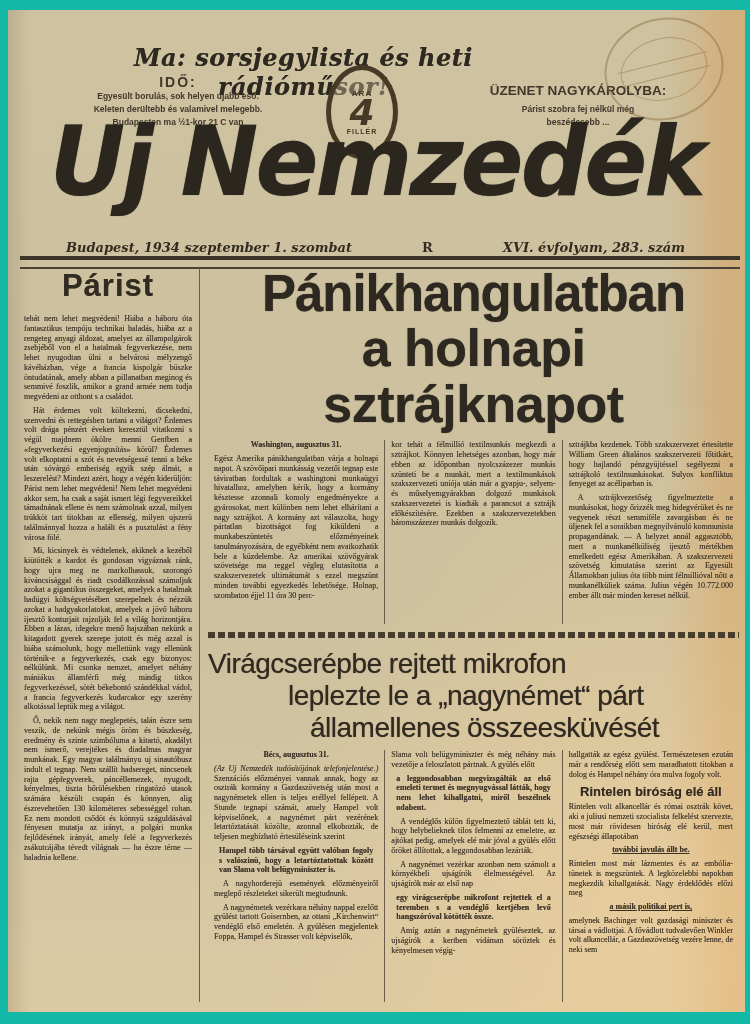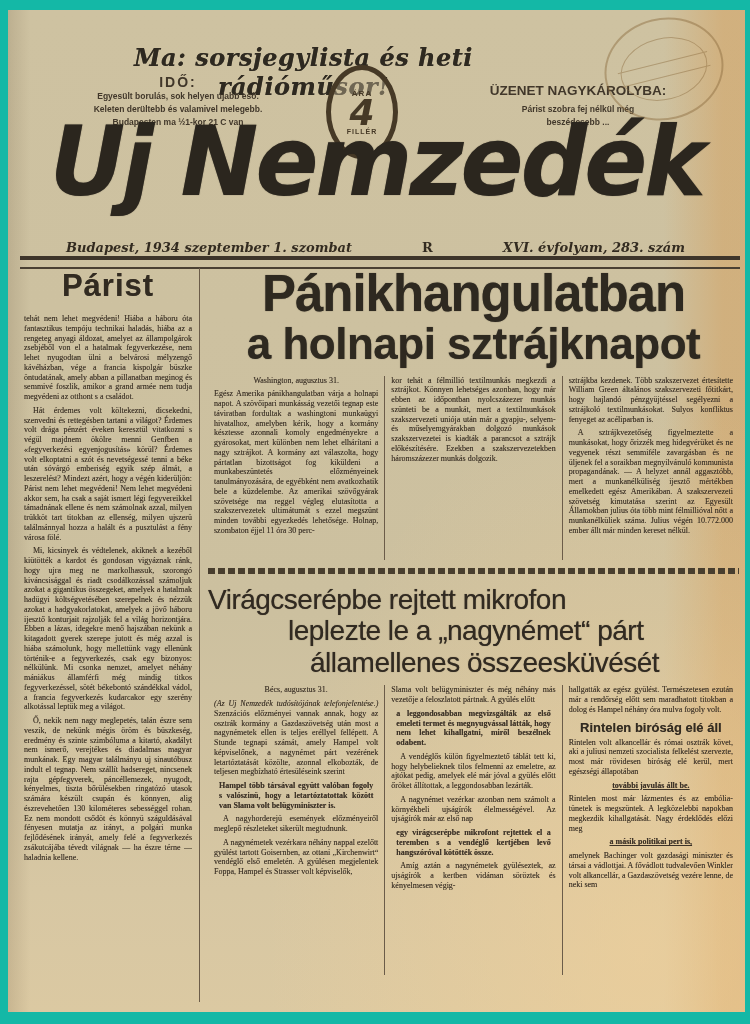--- a/index.html
+++ b/index.html
@@ -43,26 +43,26 @@
     border-top:4px solid #3e352a;border-bottom:2px solid #4a4033;}
   
   .content{position:absolute;top:258px;left:13px;right:6px;bottom:10px;display:flex;
     color:#3c3227;text-shadow:0 0 .4px rgba(60,50,39,.55);}
   .col-left{width:168px;padding:0 7px 0 3px;border-right:1px solid #6b5c49;overflow:hidden;}
   .left-title{text-align:center;font:bold 31px "Liberation Sans",sans-serif;color:#322b21;
     margin:0 0 10px;letter-spacing:1px;}
   .body-p{font:8px/1.22 "Liberation Serif",serif;text-align:justify;margin:0 0 4px;text-indent:9px;}
   .body-p.noindent{text-indent:0;}
   .p-bold{font-weight:bold;padding:0 5px;}
-  .p-center{text-align:center;text-indent:0;font-weight:normal;}
+  .p-center{text-align:center;text-indent:0;font-weight:bold;}
   .lead-italic{font-style:italic;}
   .main-region{flex:1;padding-left:8px;overflow:hidden;}
   .h1{text-align:center;color:#2e2920;font-family:"Liberation Sans",sans-serif;font-weight:bold;}
   .h1-l1,.h1-l2{font-size:51px;line-height:1.02;letter-spacing:-1px;text-shadow:0 0 1px rgba(46,41,32,.7);}
-  .h1-l3{font-size:44px;line-height:1.08;letter-spacing:-.5px;text-shadow:0 0 1px rgba(46,41,32,.7);}
+  .h1-l3{font-size:52px;line-height:1.08;letter-spacing:-.5px;text-shadow:0 0 1px rgba(46,41,32,.7);}
   .art-cols{display:flex;margin-top:8px;}
   .acol{flex:1;padding:0 6px;overflow:hidden;}
   .acol + .acol{border-left:1px solid #6b5c49;}
   .art1{height:184px;}
   .art2{height:290px;margin-top:6px;}
   .ornament{margin-top:8px;height:6px;
     background:repeating-linear-gradient(90deg,#483e2e 0 7px,rgba(72,62,46,0) 7px 10px);}
   .h2{margin-top:10px;color:#312a21;font-family:"Liberation Sans",sans-serif;font-weight:normal;}
   .h2 > div{font-size:28px;line-height:1.14;letter-spacing:-.5px;text-shadow:0 0 .8px rgba(49,42,33,.7);}
   .h2-l2{padding-left:80px;}

